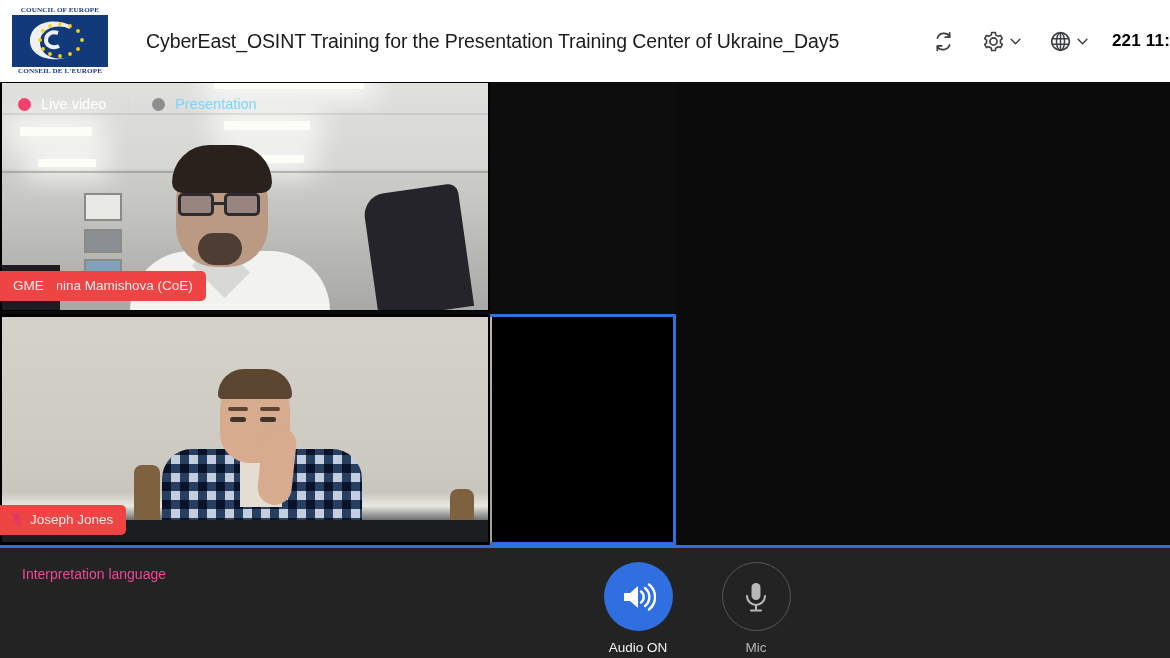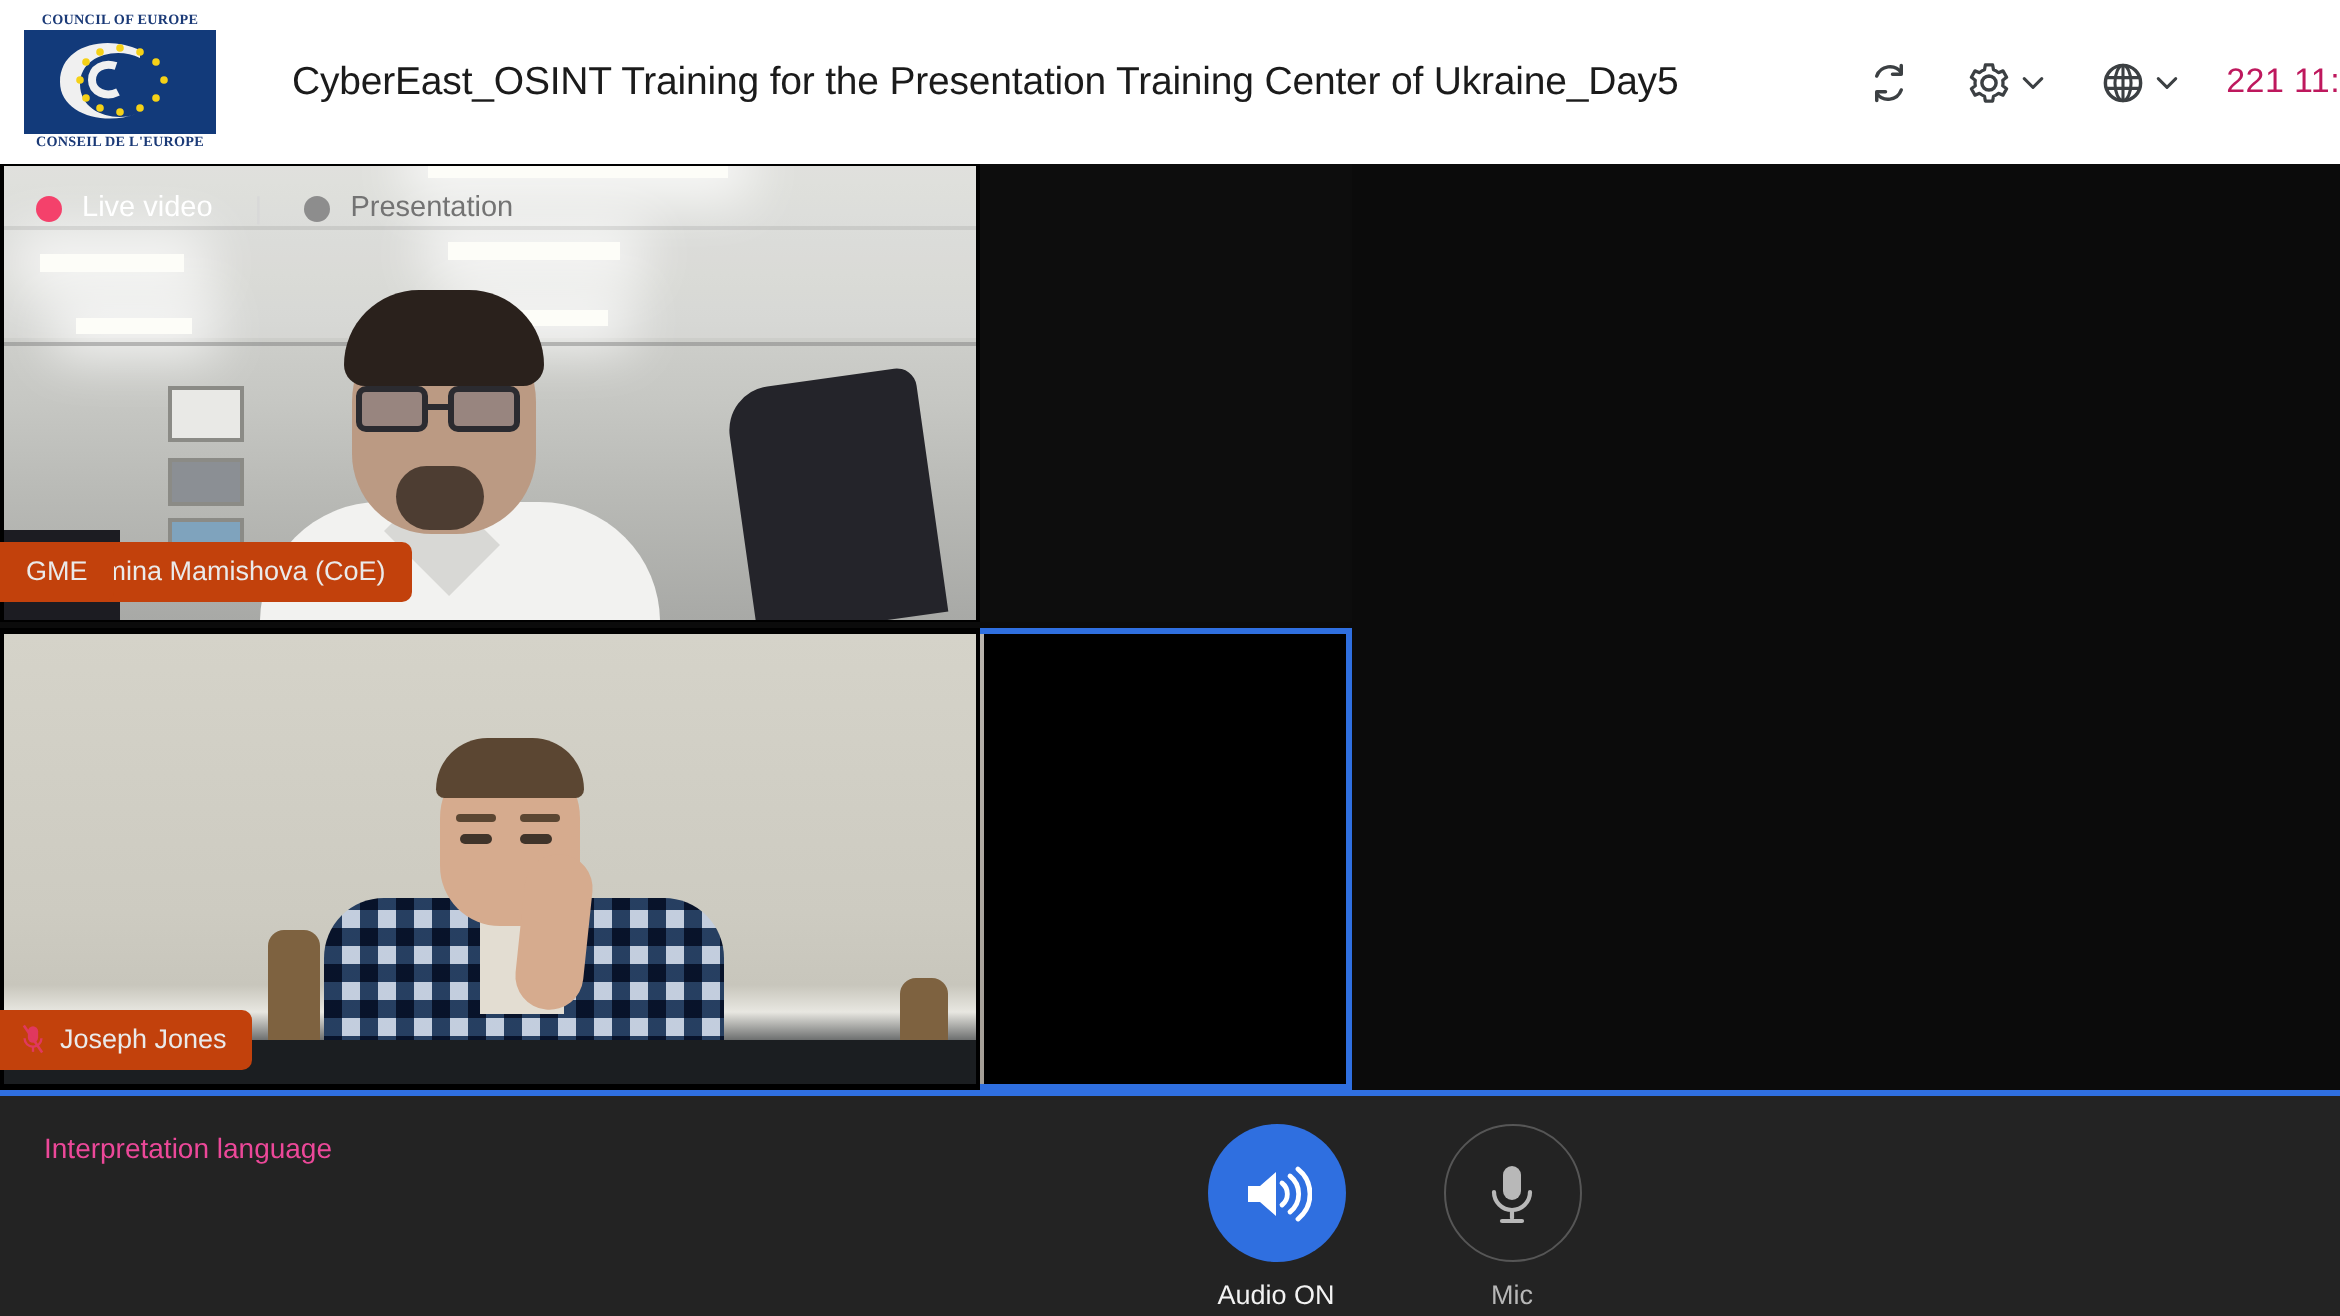--- a/index.html
+++ b/index.html
@@ -59,23 +59,24 @@
     display: flex; align-items: center; justify-content: center;
     gap: 5px;
     height: 82px;
     padding: 0 14px;
     color: #3c4043;
     cursor: pointer;
   }
   .hdr-btn svg { display: block; }
   .chev { width: 11px; height: 7px; display: block; }
   .hdr-count {
-    font-size: 17px; color: #be185d;
+    font-size: 17px; color: #000000;
     padding-left: 10px; white-space: nowrap;
     letter-spacing: 0.2px;
+    font-weight: bold;
   }
 
   
   .grid {
     position: absolute; left: 0; top: 82px; width: 1170px; height: 463px;
     background: #0b0b0b;
   }
   .tile {
     position: absolute;
     background: #0d0d0d;
@@ -84,21 +85,21 @@
   .tile.tl { left: 0;   top: 0;    width: 676px; height: 229px; }
   .tile.tr { left: 680; top: 0;    width: 490px; height: 229px; }
   .tile.bl { left: 0;   top: 232px; width: 676px; height: 231px; }
   .tile.br { left: 680; top: 232px; width: 490px; height: 231px; }
   .tile.active { outline: 3px solid #2f6fe0; outline-offset: -3px; }
 
   
   .name-chip {
     position: absolute; left: 0px; bottom: 10px;
     display: flex; align-items: center; gap: 8px;
-    background: #c2410c;
+    background: #ef4444;
     color: #eaeaea;
     font-size: 13.5px;
     padding: 7px 13px 8px 11px;
     border-radius: 0 5px 5px 0;
     max-width: 90%;
     white-space: nowrap;
     z-index: 4;
   }
   .name-chip.plain { padding-left: 13px; }
   .mic-off { width: 11px; height: 15px; flex: 0 0 11px; display: block; }
@@ -108,21 +109,21 @@
     position: absolute; left: 18px; top: 14px;
     display: flex; align-items: center; gap: 21px;
     z-index: 5;
   }
   .mode-item { display: flex; align-items: center; gap: 10px; cursor: pointer; }
   .dot { width: 13px; height: 13px; border-radius: 50%; display: block; }
   .dot.live { background: #f4416b; }
   .dot.pres { background: #8d8d8d; }
   .mode-label { font-size: 14.5px; }
   .mode-label.on { color: #ffffff; }
-  .mode-label.off { color: #737373; }
+  .mode-label.off { color: #7dd3fc; }
   .mode-sep { color: #d8d8d8; font-size: 15px; line-height: 1; }
 
   
   .avatar-scene {
     position: absolute; inset: 0;
     display: flex; align-items: center; justify-content: center;
     gap: 0px;
     background: #0d0d0d;
   }
   .avatar-group { position: relative; width: 250px; height: 190px; }

